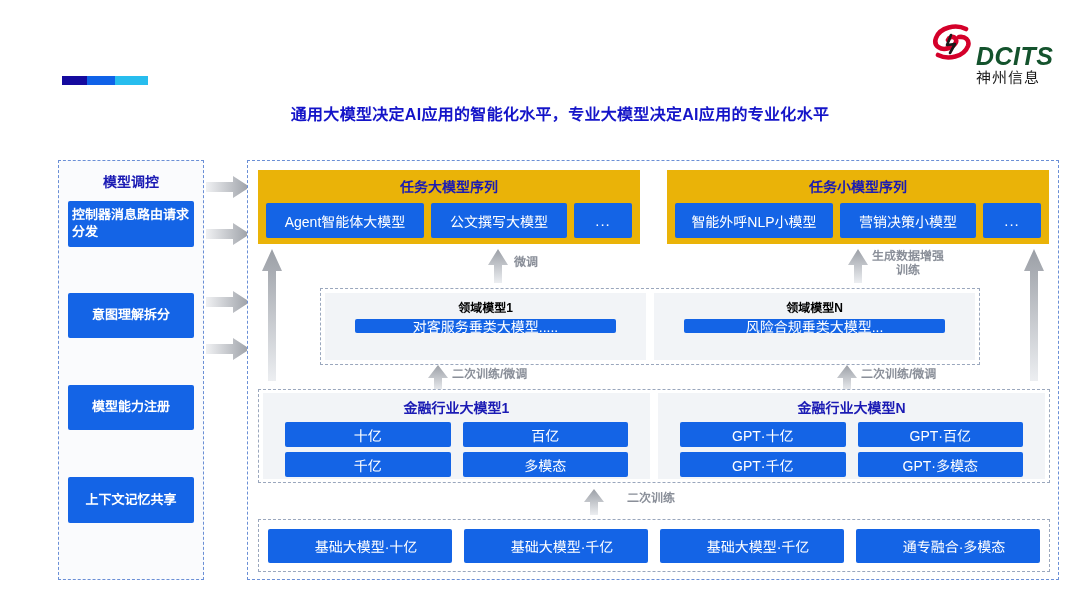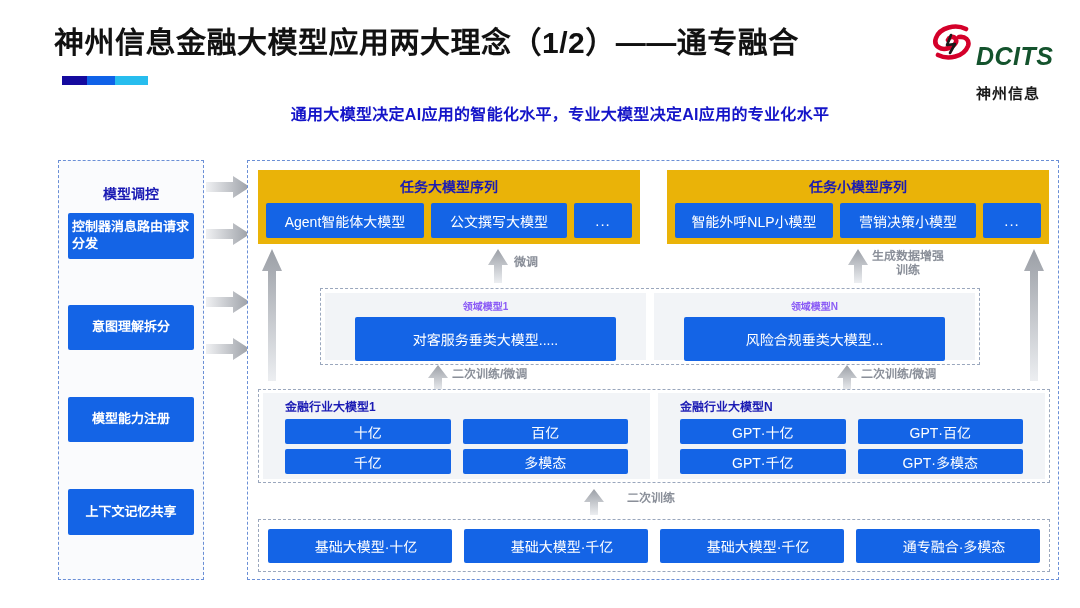--- a/index.html
+++ b/index.html
@@ -67,25 +67,25 @@
     font-size: 25px;
     font-weight: bold;
     font-style: italic;
     color: #14532d;
     letter-spacing: 0.5px;
     line-height: 1.05;
     margin-top: 23px;
   }
   .logo-cn {
     font-size: 15px;
-    font-weight: bold;
+    font-weight: normal;
     color: #1a1a1a;
     letter-spacing: 1px;
     line-height: 1.1;
-    margin-top: 17px;
+    margin-top: 1px;
   }
 
   
   .subtitle {
     position: absolute;
     left: 0;
     right: 0;
     top: 101px;
     text-align: center;
     font-size: 16px;
@@ -105,21 +105,21 @@
     border: 1px dashed #6a8fd6;
     background: #fafbfd;
     padding: 8px 9px 10px 9px;
   }
   .left-panel-title {
     text-align: center;
     font-size: 14px;
     font-weight: bold;
     color: #1b1bb4;
     margin-bottom: 10px;
-    margin-top: 14px;
+    margin-top: 2px;
   }
   .left-items {
     display: flex;
     flex-direction: column;
     justify-content: flex-start;
     height: 374px;
   }
   .left-item {
     background: #1464e6;
     color: #ffffff;
@@ -211,30 +211,30 @@
     padding: 0;
   }
   .domain-cell {
     flex: 1 1 50%;
     padding: 5px 30px 6px 30px;
     background: #f2f4f7;
     margin: 4px 4px;
   }
   .domain-title {
     text-align: center;
-    font-size: 10px;
-    font-weight: bold;
-    color: #8b5cf6;
+    font-size: 12px;
+    font-weight: bold;
+    color: #000000;
     margin-bottom: 4px;
   }
   .domain-chip {
     background: #1464e6;
     color: #ffffff;
     font-size: 14px;
-    height: 44px;
+    height: 14px;
     display: flex;
     align-items: center;
     justify-content: center;
     border-radius: 2px;
   }
 
   
   .industry-box {
     position: absolute;
     left: 10px;
@@ -245,22 +245,22 @@
     background: #ffffff;
     display: flex;
   }
   .industry-cell {
     flex: 1 1 50%;
     background: #f2f4f7;
     margin: 3px 4px;
     padding: 4px 22px 6px 22px;
   }
   .industry-title {
-    text-align: left;
-    font-size: 12px;
+    text-align: center;
+    font-size: 14px;
     font-weight: bold;
     color: #1b1bb4;
     margin-bottom: 5px;
   }
   .industry-grid {
     display: grid;
     grid-template-columns: 1fr 1fr;
     gap: 5px 12px;
   }
   .grid-chip {
@@ -318,21 +318,20 @@
     line-height: 1.15;
     white-space: nowrap;
   }
   .arrow-label.center { text-align: center; }
 </style>
 </head>
 <body>
 
 <div class="slide">
 
-  <div class="page-title">神州信息金融大模型应用两大理念（1/2）——通专融合</div>
 
   <div class="accent-bar">
     <div class="accent-seg s1"></div>
     <div class="accent-seg s2"></div>
     <div class="accent-seg s3"></div>
   </div>
 
   <div class="logo-area">
     <div class="logo-mark">
       <svg viewBox="0 0 40 40" xmlns="http://www.w3.org/2000/svg">

